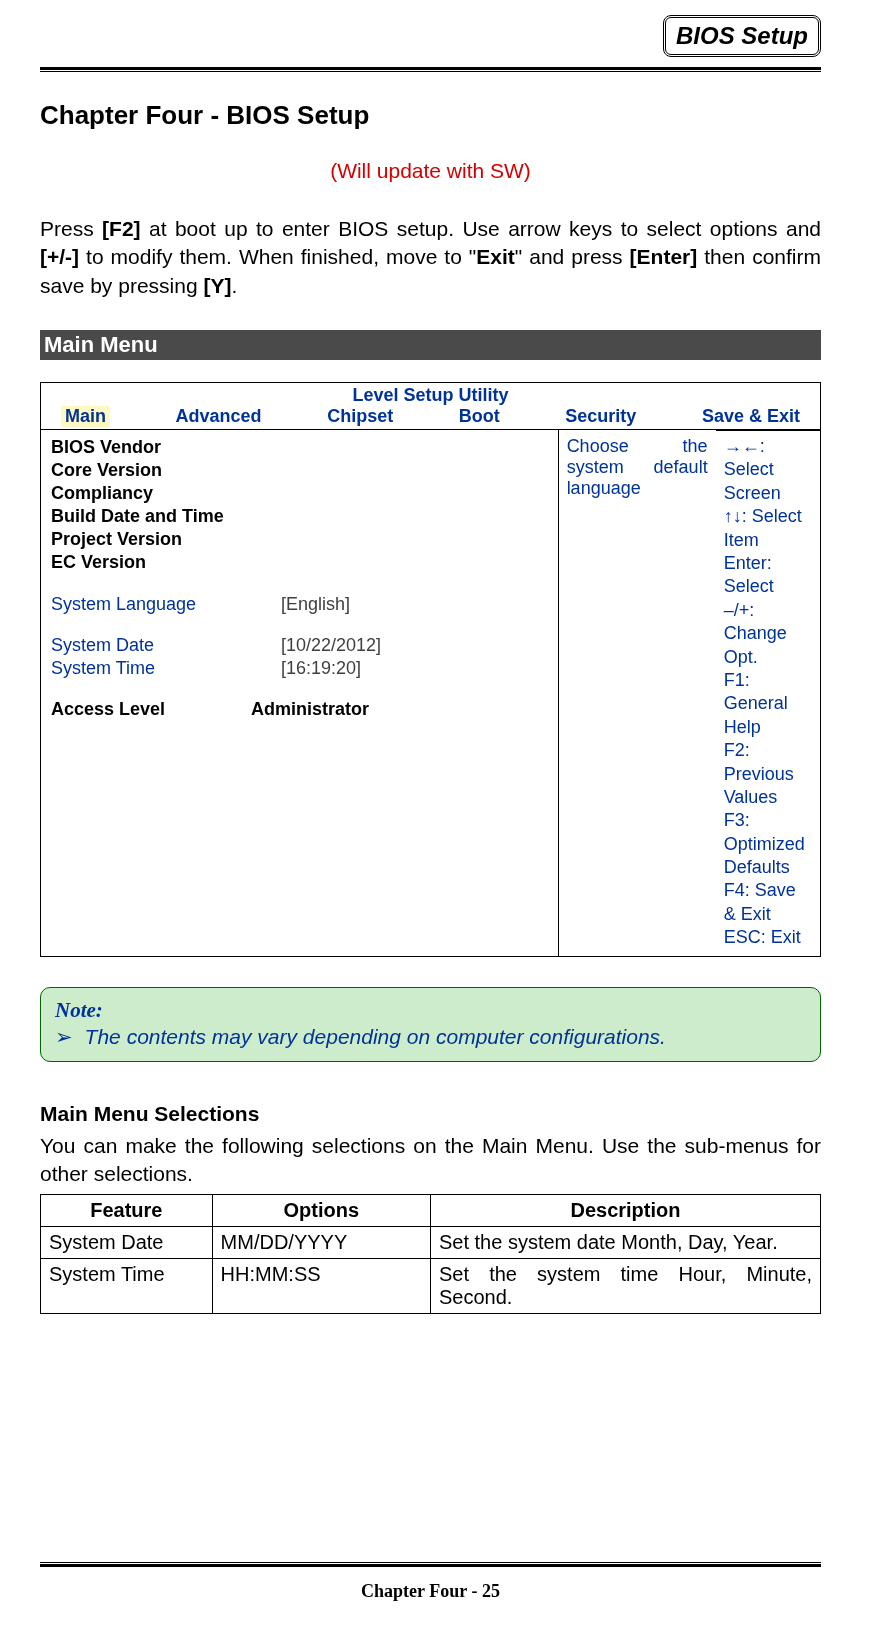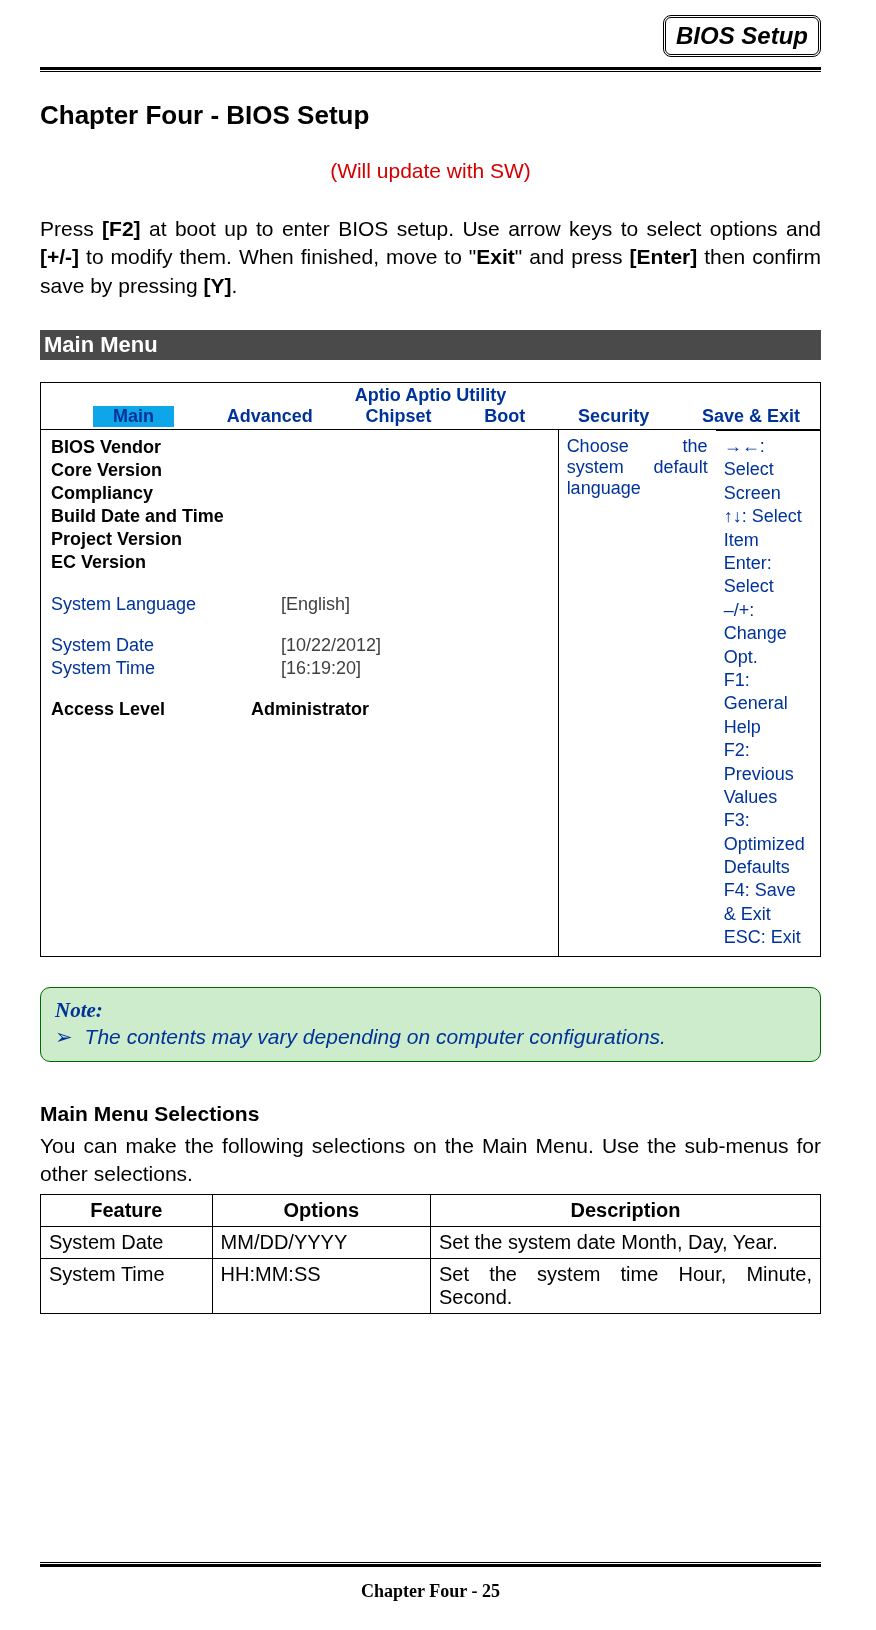--- a/index.html
+++ b/index.html
@@ -79,23 +79,22 @@
   .bios-tabs {
     display: flex;
     justify-content: space-between;
     color: #003399;
     font-weight: bold;
     padding: 0 20px 2px 20px;
     border-bottom: 1px solid #000;
   }
   .bios-tabs span { white-space: nowrap; }
   .bios-tabs .active {
-    background: #0ea5e9;
-    padding: 0 20px;
-    margin-left: 32px;
+    background: #fef9c3;
+    padding: 0 4px;
   }
   .bios-body {
     display: flex;
   }
   .bios-left {
     flex: 1.9;
     padding: 6px 10px;
   }
   .bios-right {
     flex: 1;
@@ -193,21 +192,21 @@
 
   <div class="red-note">(Will update with SW)</div>
 
   <div class="intro">
     Press <b>[F2]</b> at boot up to enter BIOS setup. Use arrow keys to select options and <b>[+/-]</b> to modify them. When finished, move to "<b>Exit</b>" and press <b>[Enter]</b> then confirm save by pressing <b>[Y]</b>.
   </div>
 
   <div class="section-bar">Main Menu</div>
 
   <div class="bios-box">
-    <div class="bios-title">Aptio Aptio Utility</div>
+    <div class="bios-title">Level Setup Utility</div>
     <div class="bios-tabs">
       <span class="active">Main</span>
       <span>Advanced</span>
       <span>Chipset</span>
       <span>Boot</span>
       <span>Security</span>
       <span>Save &amp; Exit</span>
     </div>
     <div class="bios-body">
       <div class="bios-left">

